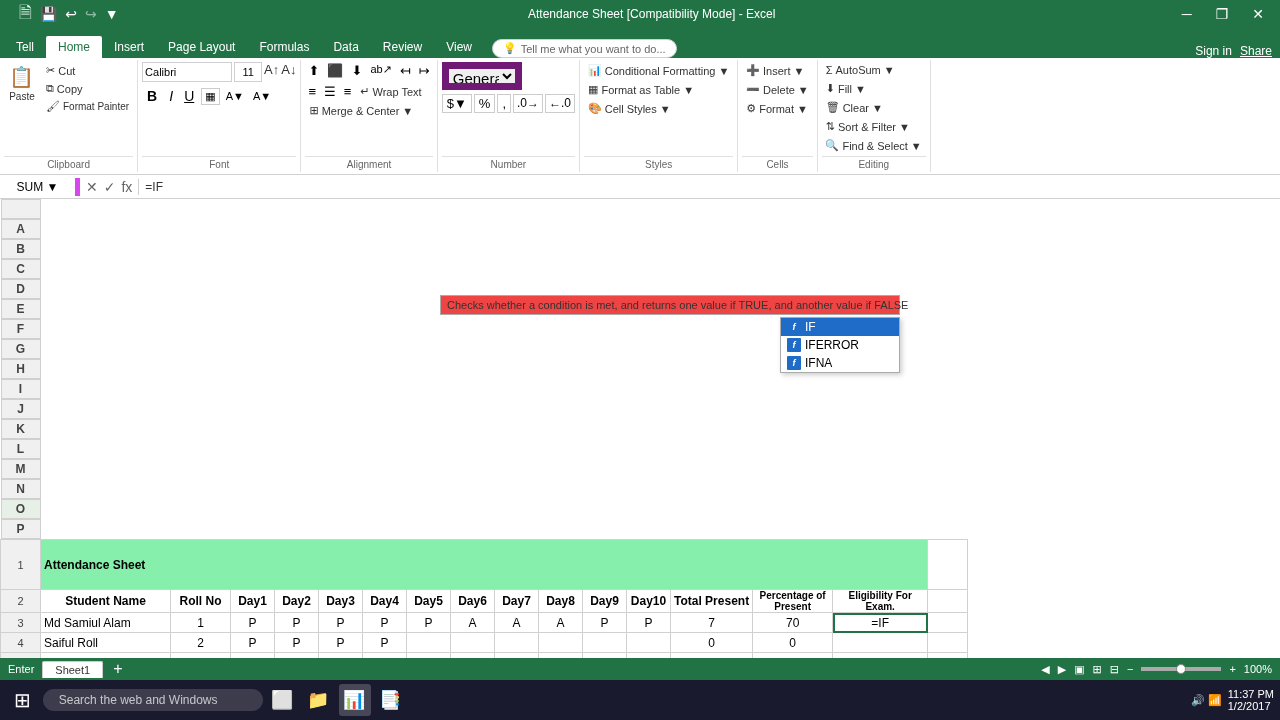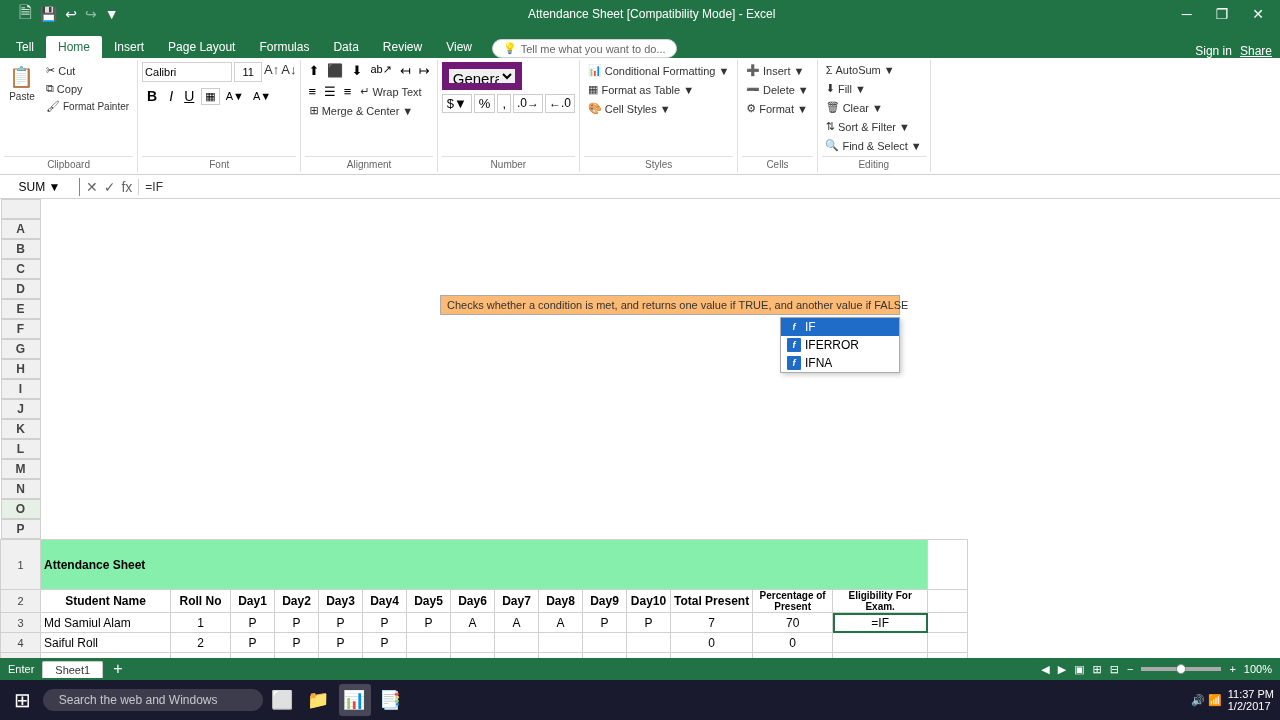--- a/index.html
+++ b/index.html
@@ -75,21 +75,21 @@
     
     .formula-bar {
       display: flex;
       align-items: center;
       height: 24px;
       border-bottom: 1px solid #d0d0d0;
       background: #fff;
     }
     .cell-ref-box {
       width: 80px;
-      border-right: 1px solid #d946ef;
+      border-right: 5px solid #d946ef;
       padding: 2px 6px;
       font-size: 12px;
       text-align: center;
       background: #fff;
     }
     .formula-controls {
       display: flex;
       align-items: center;
       padding: 0 4px;
       gap: 2px;
@@ -214,21 +214,21 @@
       align-items: center;
       justify-content: center;
       font-style: italic;
       font-weight: bold;
       border-radius: 1px;
     }
 
     
     .formula-tooltip {
       position: absolute;
-      background: #fdba74;
+      background: #ef4444;
       border: 1px solid #ababab;
       padding: 3px 6px;
       font-size: 11px;
       color: #333;
       z-index: 999;
       max-width: 460px;
       white-space: nowrap;
     }
 
     

